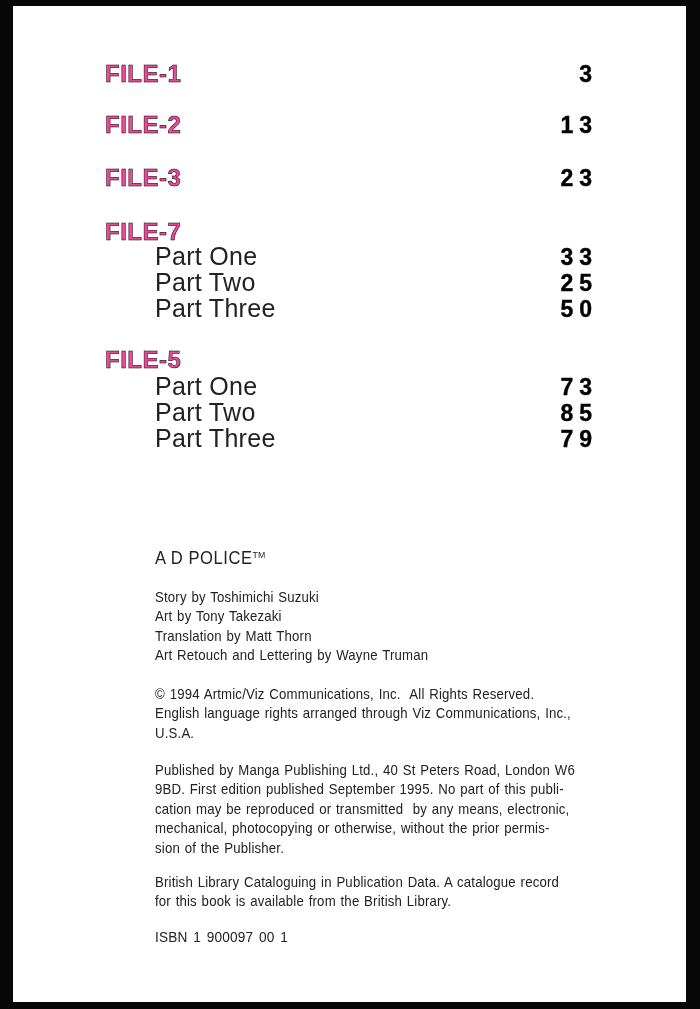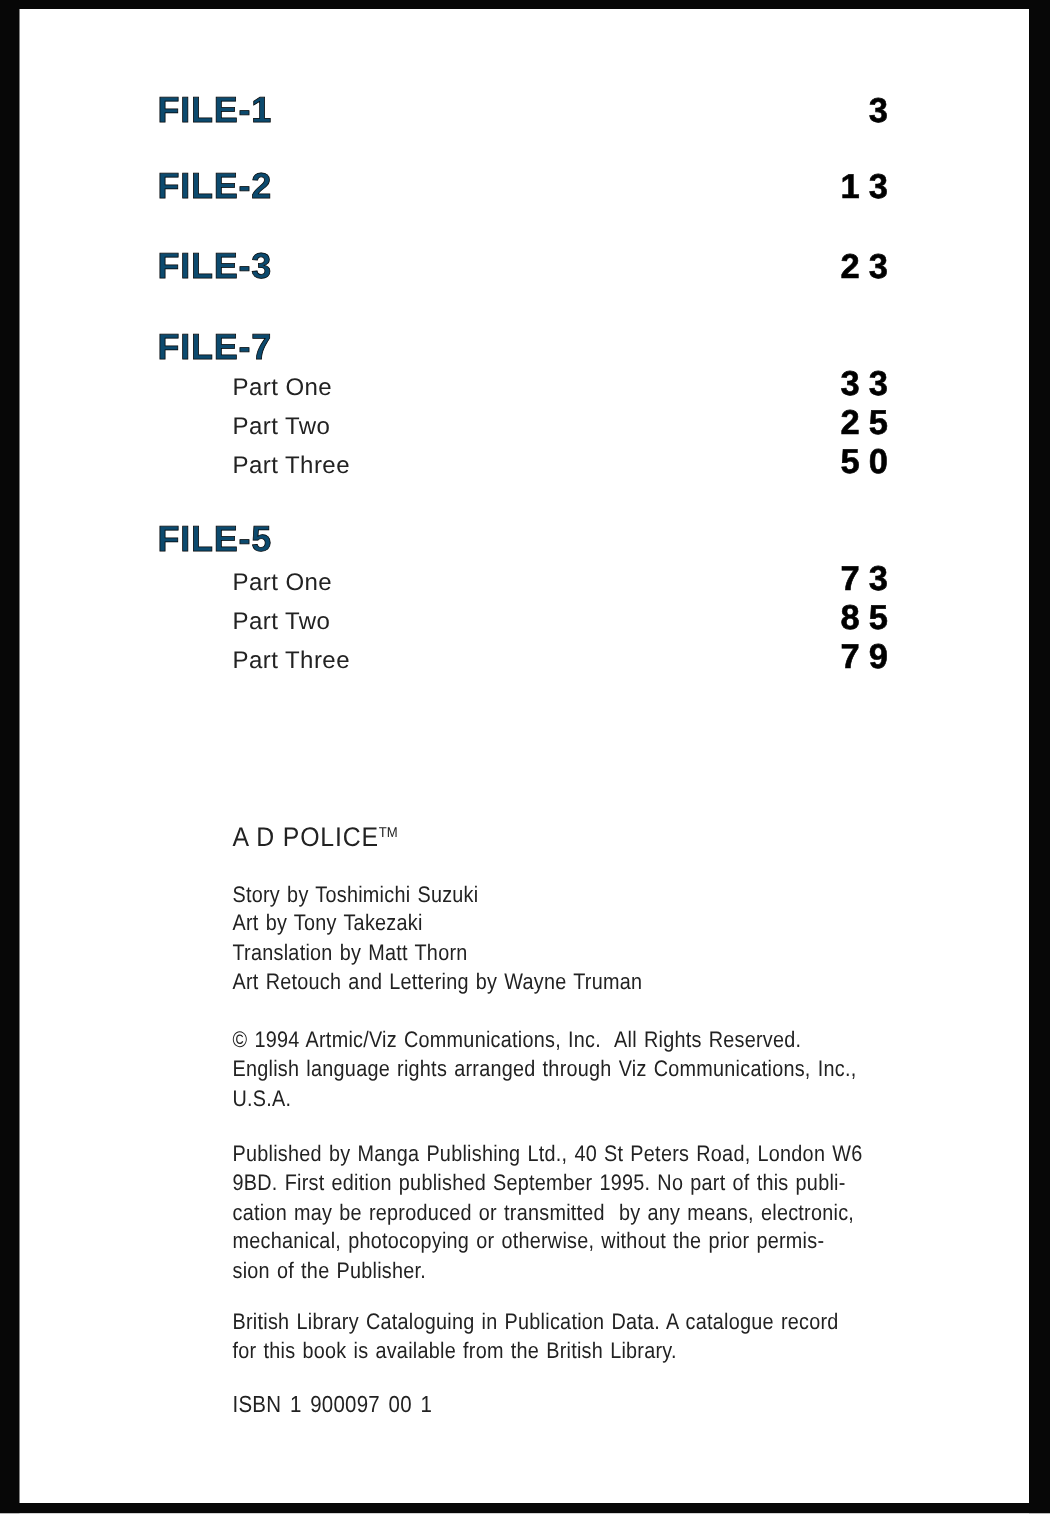--- a/index.html
+++ b/index.html
@@ -18,26 +18,26 @@
   .edge-top{left:0;top:0;width:700px;height:6px;}
   .edge-bottom{left:0;bottom:0;width:700px;height:7px;}
 
   
   .toc-row{
     position:absolute;left:105px;width:487px;
     display:flex;justify-content:space-between;align-items:baseline;
     white-space:pre;
   }
   .file-row .lbl{
-    font-size:24px;line-height:1;font-weight:bold;color:#0c4a6e;
+    font-size:24px;line-height:1;font-weight:bold;color:#ec4899;
     letter-spacing:0.5px;
     -webkit-text-stroke:0.5px #000;
   }
   .part-row .lbl{
-    font-size:16px;line-height:1;font-weight:normal;color:#222;
+    font-size:25px;line-height:1;font-weight:normal;color:#222;
     padding-left:50px;letter-spacing:0.3px;text-align:center;
   }
   .pg{
     font-size:23px;line-height:1;font-weight:bold;color:#000;
     letter-spacing:6px;margin-right:-6px;
     -webkit-text-stroke:0.4px #000;
   }
 
   
   .block{

